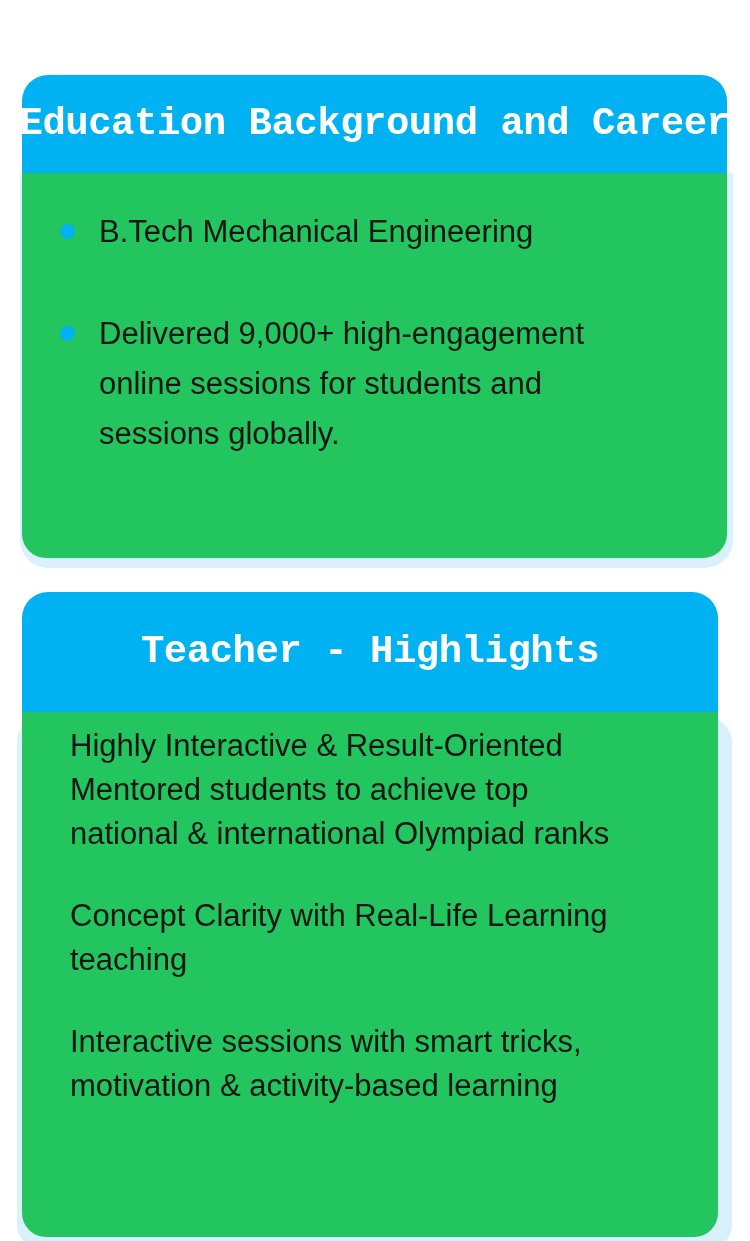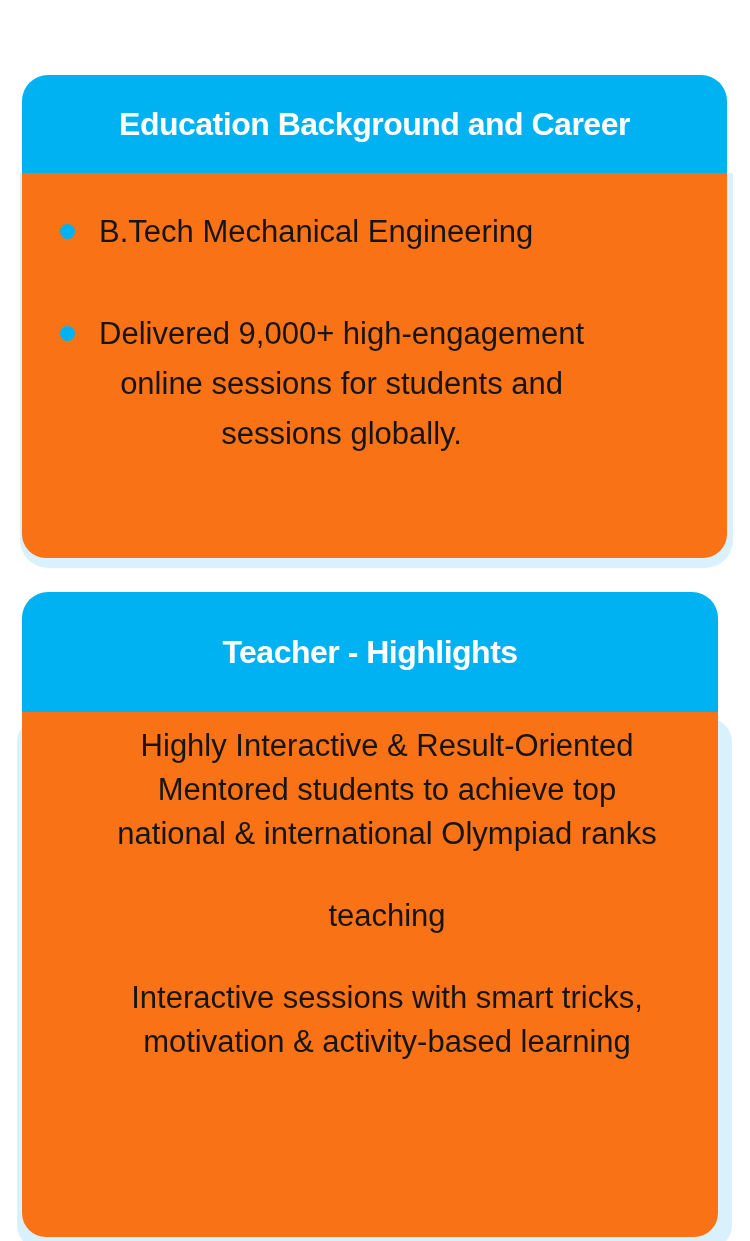--- a/index.html
+++ b/index.html
@@ -17,36 +17,36 @@
   .card-header {
     height: 98px;
     background: var(--accent, #00b2f2);
     border-radius: 26px 26px 0 0;
     display: flex;
     align-items: center;
     justify-content: center;
   }
   .card-title {
     color: var(--title-text, #ffffff);
-    font-size: 32px;
+    font-size: 39px;
     font-weight: bold;
     letter-spacing: -0.5px;
     white-space: nowrap;
+    font-family: Liberation Mono, monospace;
   }
 
   .body-wrap { position: relative; }
   .backing {
     position: absolute;
     background: var(--backing, #d9f1fd);
   }
   .card-body {
     position: relative;
-    background: #f97316;
+    background: #22c55e;
     border-radius: 0 0 24px 24px;
-    text-align: center;
   }
 
   
   #card-education { left: 22px; top: 75px; width: 705px; }
   #card-education .backing {
     left: -2px; right: -6px; top: 0; bottom: -10px;
     border-radius: 0 0 28px 28px;
   }
   #card-education .card-body {
     height: 385px;
@@ -117,20 +117,21 @@
     <div class="backing"></div>
     <div class="card-body">
 
       <div class="paragraph">
         <div>Highly Interactive &amp; Result-Oriented</div>
         <div>Mentored students to achieve top</div>
         <div>national &amp; international Olympiad ranks</div>
       </div>
 
       <div class="paragraph">
+        <div>Concept Clarity with Real-Life Learning</div>
         <div>teaching</div>
       </div>
 
       <div class="paragraph">
         <div>Interactive sessions with smart tricks,</div>
         <div>motivation &amp; activity-based learning</div>
       </div>
 
     </div>
   </div>

